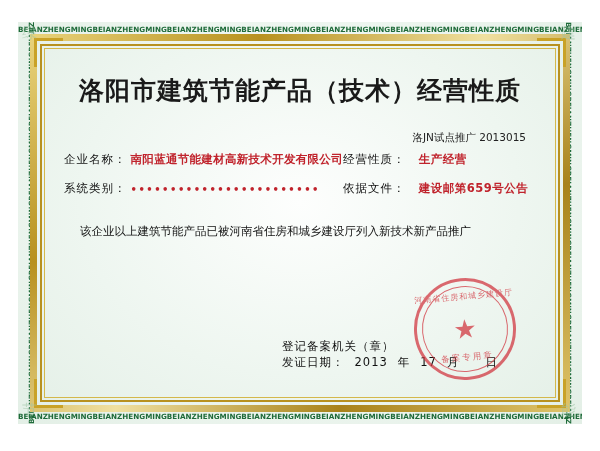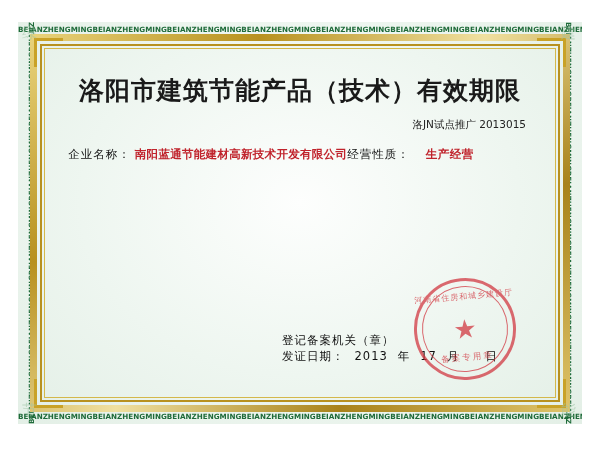--- a/index.html
+++ b/index.html
@@ -101,40 +101,40 @@
     text-align: center;
     font-family: "DejaVu Serif", serif;
     font-weight: bold;
     font-size: 25px;
     letter-spacing: 1px;
     color: #1a1a1a;
     white-space: nowrap;
   }
 
   #subtitle-row {
-    margin-top: 11px;
+    margin-top: 24px;
     text-align: right;
     padding-right: 24px;
     font-size: 10.5px;
     color: #222;
     font-family: "DejaVu Sans", sans-serif;
   }
 
   #record-no-row {
     margin-top: 9px;
     text-align: center;
     font-size: 11.5px;
     color: #111;
     font-family: "DejaVu Sans", sans-serif;
     letter-spacing: 1px;
   }
 
   
   #fields {
-    margin-top: 8px;
+    margin-top: 0;
     width: 100%;
     border-collapse: collapse;
     font-size: 11.5px;
     color: #111;
   }
   #fields td {
     padding: 7px 0 7px 0;
     vertical-align: middle;
     white-space: nowrap;
   }
@@ -187,21 +187,21 @@
   }
   #paragraph .line2 {
     text-indent: 0;
     display: block;
   }
 
   
   #sign-block {
     position: absolute;
     right: 18px;
-    bottom: 28px;
+    bottom: 22px;
     width: 250px;
     font-size: 11.5px;
     color: #111;
   }
   #sign-authority {
     text-align: left;
     letter-spacing: 1px;
     white-space: nowrap;
   }
   #sign-date {
@@ -301,41 +301,52 @@
   <div class="gold-frame" id="gold-inner"></div>
   <div class="gold-frame" id="gold-inner2"></div>
 
   <div class="corner tl"></div>
   <div class="corner tr"></div>
   <div class="corner bl"></div>
   <div class="corner br"></div>
 
   <div id="content">
 
-    <div id="title">洛阳市建筑节能产品（技术）有效期限</div>
+    <div id="title">洛阳市建筑节能产品（技术）经营性质</div>
 
     <div id="subtitle-row">洛JN试点推广 2013015</div>
 
 
     <table id="fields">
       <tbody>
           <tr>
         <td class="lbl">企业名称：</td>
         <td class="val-left">
           <span class="val-text blur">南阳蓝通节能建材高新技术开发有限公司</span>
         </td>
         <td class="lbl2">经营性质：</td>
         <td class="val-right">
           <span class="val-text red">生产经营</span>
         </td>
       </tr>
+      <tr>
+        <td class="lbl">系统类别：</td>
+        <td class="val-left">
+          <span class="val-text dots">••••••••••••••••••••••••</span>
+        </td>
+        <td class="lbl2">依据文件：</td>
+        <td class="val-right">
+          <span class="val-text red">建设邮第659号公告</span>
+        </td>
+      </tr>
     </tbody>
       </table>
 
     <div id="paragraph">
+      <span>该企业以上建筑节能产品已被河南省住房和城乡建设厅列入新技术新产品推广</span>
     </div>
 
     <div id="sign-block">
       <div id="sign-authority">登记备案机关（章）</div>
       <div id="sign-date">
         <span>发证日期：</span><span class="date-num">2013</span><span>年</span><span class="date-num">17</span><span>月</span><span class="date-gap"></span><span>日</span>
       </div>
     </div>
 
     <div id="seal">

